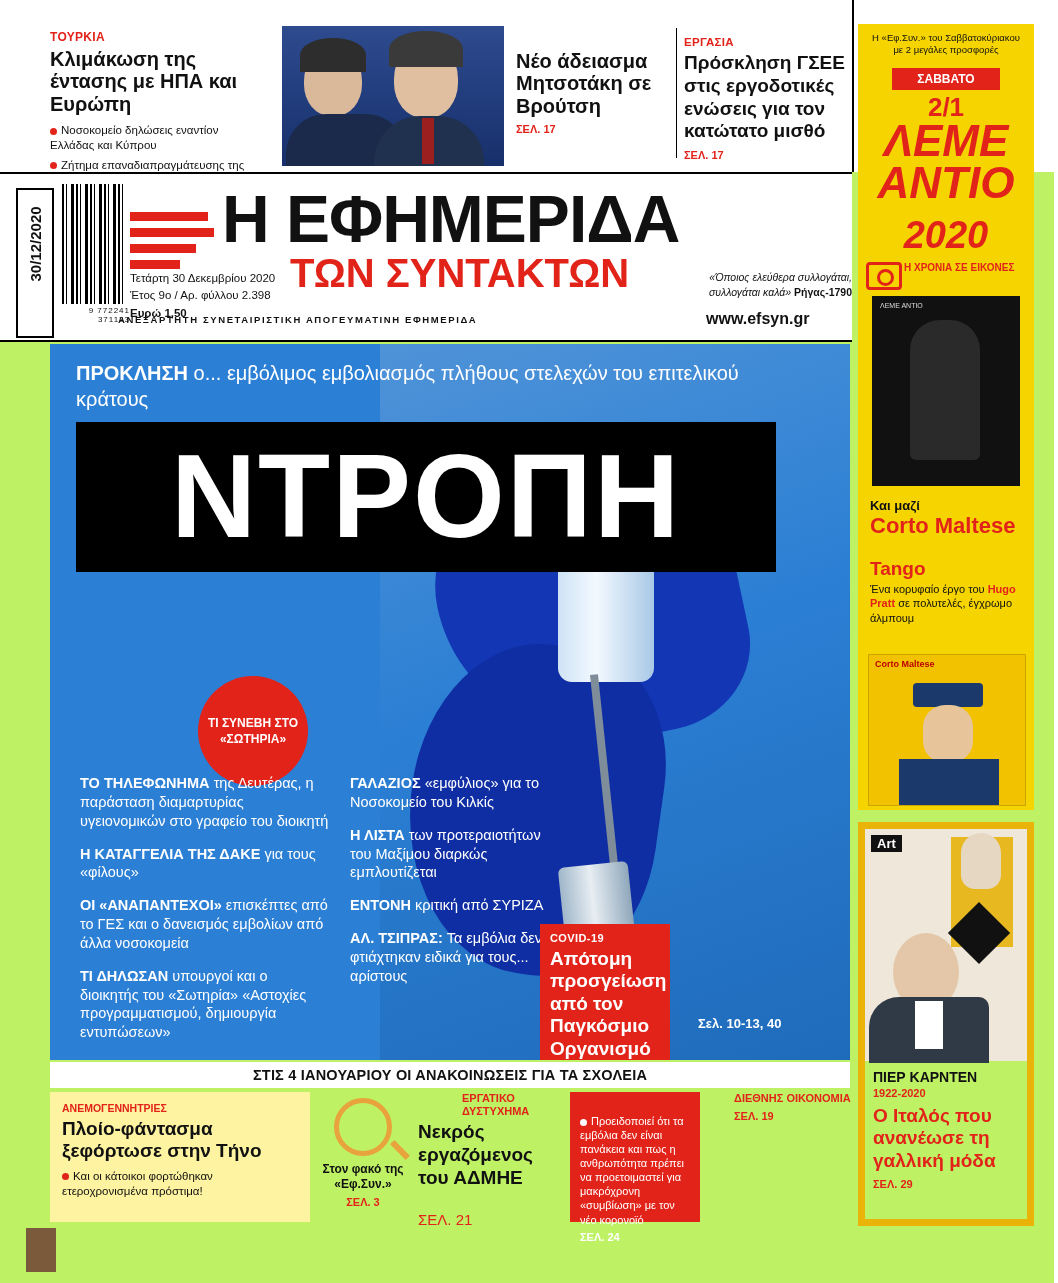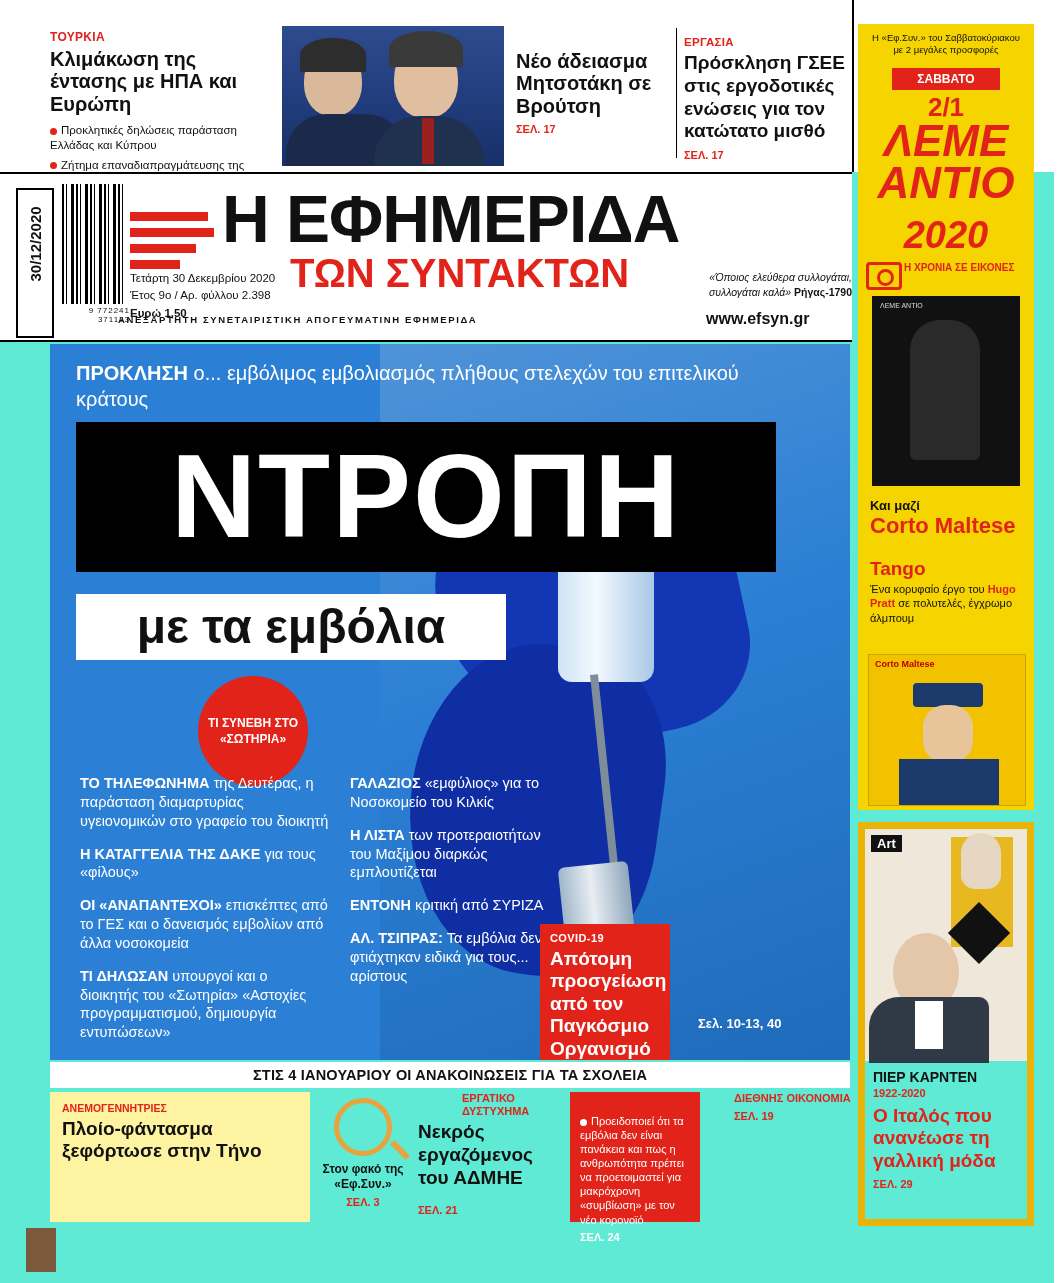--- a/index.html
+++ b/index.html
@@ -1,17 +1,17 @@
 <!DOCTYPE html>
 <html><head>
 <meta charset="utf-8">
 <style>
   html,body{margin:0;padding:0;background:#ffffff;}
   body{width:1058px;height:1283px;position:relative;font-family:"Liberation Sans",sans-serif;color:#111;overflow:hidden;}
-  .page{position:absolute;left:0;top:0;width:1054px;height:1283px;background:#5eead4;}
+  .page{position:absolute;left:0;top:0;width:1054px;height:1283px;background:#bef264;}
   .red{color:#e2231a;}
   .bold{font-weight:bold;}
   .bullet{display:inline-block;width:7px;height:7px;border-radius:50%;background:#e2231a;margin-right:4px;vertical-align:middle;}
   
   .topstrip{position:absolute;left:0;top:0;width:1058px;height:172px;background:#fff;}
   .tur{position:absolute;left:50px;top:30px;width:210px;}
   .tur .kicker{color:#e2231a;font-weight:bold;font-size:12px;letter-spacing:.3px;}
   .tur h2{margin:4px 0 8px 0;font-size:20px;line-height:1.12;font-weight:bold;color:#111;}
   .tur p{margin:0 0 6px 0;font-size:11.5px;line-height:1.25;color:#111;}
   .photo{position:absolute;left:282px;top:26px;width:222px;height:140px;background:linear-gradient(#2e4b8f,#17306b);overflow:hidden;}
@@ -81,21 +81,21 @@
   .b1 h4{margin:4px 0 6px 0;font-size:19px;line-height:1.18;font-weight:bold;}
   .b1 p{margin:0;font-size:11.5px;line-height:1.3;}
   .b2{left:268px;width:90px;padding-top:6px;}
   .b2 .lens{width:48px;height:48px;border:5px solid #e8a33d;border-radius:50%;margin:0 auto;position:relative;}
   .b2 .lens:after{content:"";position:absolute;right:-16px;bottom:-10px;width:6px;height:22px;background:#e8a33d;transform:rotate(-45deg);}
   .b2 p{margin:6px 0 0 0;font-size:12px;line-height:1.25;text-align:center;font-weight:bold;}
   .b2 .sel{color:#e2231a;font-size:11px;font-weight:bold;text-align:center;margin-top:4px;}
   .b3{left:368px;width:142px;}
   .b3 .kicker{color:#e2231a;font-size:11px;font-weight:bold;line-height:1.15;padding-left:44px;}
   .b3 h4{margin:4px 0 0 0;font-size:19px;line-height:1.2;font-weight:bold;}
-  .b3 .sel{color:#e2231a;font-size:11px;font-weight:bold;margin-top:14px;}
+  .b3 .sel{color:#e2231a;font-size:15px;font-weight:normal;margin-top:21px;}
   .b4{left:520px;width:130px;background:#e2231a;color:#fff;padding:22px 10px;}
   .b4 p{margin:0;font-size:11px;line-height:1.28;}
   .b4 .sel{font-weight:bold;font-size:11px;margin-top:4px;}
   .b5{left:684px;width:166px;}
   .b5 .kicker{color:#e2231a;font-size:11px;font-weight:bold;}
   .b5 h4{margin:4px 0 0 0;font-size:19px;line-height:1.2;font-weight:bold;}
   .b5 .sel{color:#e2231a;font-size:11px;font-weight:bold;margin-top:6px;}
   
   .rail{position:absolute;left:858px;top:24px;width:200px;height:1200px;}
   .promo{position:absolute;left:0;top:0;width:176px;height:786px;background:#f5d400;}
@@ -140,21 +140,21 @@
 </head>
 <body>
 
 <div class="page">
 
   <div class="topstrip">
 
     <div class="tur">
       <div class="kicker">ΤΟΥΡΚΙΑ</div>
       <h2>Κλιμάκωση της έντασης με ΗΠΑ και Ευρώπη</h2>
-      <p><span class="bullet"></span><span>Προκλητικές δηλώσεις παράσταση Ελλάδας και Κύπρου</span></p>
+      <p><span class="bullet"></span><span>Νοσοκομείο δηλώσεις εναντίον Ελλάδας και Κύπρου</span></p>
       <p><span class="bullet"></span><span>Ζήτημα επαναδιαπραγμάτευσης της Συνθήκης της Λωζάννης θέτει ο Τούρκος υπουργός Ενέργειας</span><span class="red bold" style="margin-left:4px">ΣΕΛ. 4</span></p>
     </div>
 
     <div class="photo">
       <div class="h1"></div>
       <div class="b1"></div>
       <div class="h2"></div>
       <div class="b2"></div>
       <div class="tie"></div>
     </div>
@@ -221,23 +221,20 @@
 
     <div class="prokl">
       <b>ΠΡΟΚΛΗΣΗ</b>
       <span>ο... εμβόλιμος εμβολιασμός πλήθους στελεχών του επιτελικού κράτους</span>
     </div>
 
     <div class="bigtitle">
       <span>ΝΤΡΟΠΗ</span>
     </div>
 
-    <div class="subtitle">
-      <span>με τα εμβόλια</span>
-    </div>
 
     <div class="stamp">
       <span>ΤΙ ΣΥΝΕΒΗ ΣΤΟ «ΣΩΤΗΡΙΑ»</span>
     </div>
 
     <div class="col1">
       <p><b>ΤΟ ΤΗΛΕΦΩΝΗΜΑ</b> <span>της Δευτέρας, η παράσταση διαμαρτυρίας υγειονομικών στο γραφείο του διοικητή</span></p>
       <p><b>Η ΚΑΤΑΓΓΕΛΙΑ ΤΗΣ ΔΑΚΕ</b> <span>για τους «φίλους»</span></p>
       <p><b>ΟΙ «ΑΝΑΠΑΝΤΕΧΟΙ»</b> <span>επισκέπτες από το ΓΕΣ και ο δανεισμός εμβολίων από άλλα νοσοκομεία</span></p>
       <p><b>ΤΙ ΔΗΛΩΣΑΝ</b> <span>υπουργοί και ο διοικητής του «Σωτηρία» «Αστοχίες προγραμματισμού, δημιουργία εντυπώσεων»</span></p>
@@ -260,20 +257,21 @@
 
   <div class="banner">
     <span>ΣΤΙΣ 4 ΙΑΝΟΥΑΡΙΟΥ ΟΙ ΑΝΑΚΟΙΝΩΣΕΙΣ ΓΙΑ ΤΑ ΣΧΟΛΕΙΑ</span>
   </div>
 
   <div class="bottom">
 
     <div class="bcell b1">
       <div class="kicker">ΑΝΕΜΟΓΕΝΝΗΤΡΙΕΣ</div>
       <h4>Πλοίο-φάντασμα ξεφόρτωσε στην Τήνο</h4>
+      <p><span class="bullet"></span><span>Και οι κάτοικοι φορτώθηκαν ετεροχρονισμένα πρόστιμα!</span></p>
     </div>
 
     <div class="bcell b2">
       <div class="lens"></div>
       <p>Στον φακό της «Εφ.Συν.»</p>
       <div class="sel">ΣΕΛ. 3</div>
     </div>
 
     <div class="bcell b3">
       <div class="kicker">ΕΡΓΑΤΙΚΟ ΔΥΣΤΥΧΗΜΑ</div>

